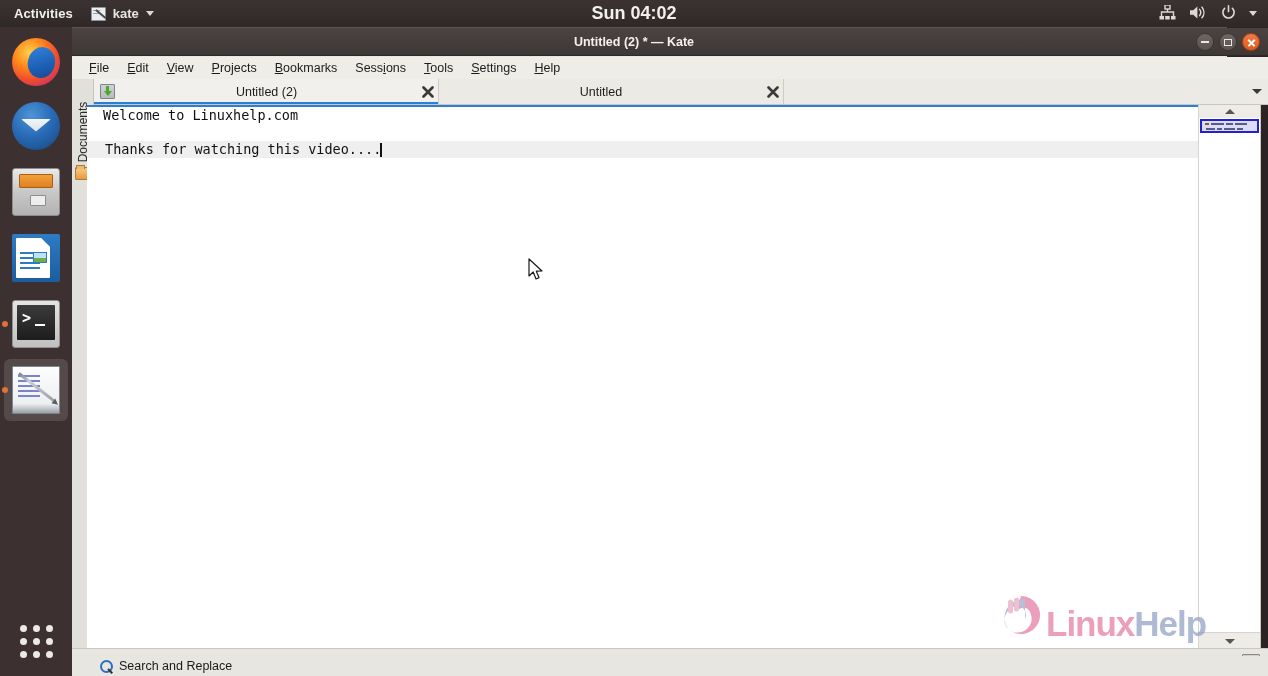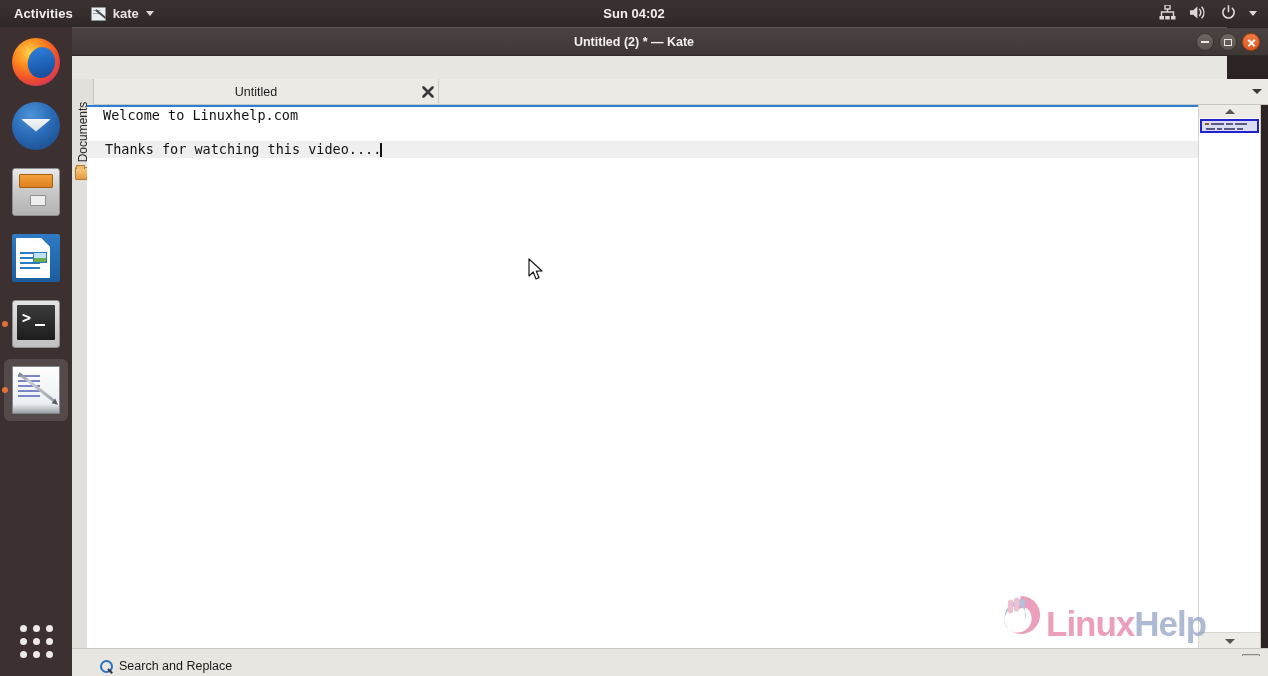--- a/index.html
+++ b/index.html
@@ -35,21 +35,21 @@
   .kate-mini::after {
     content: ""; position: absolute; left: 4px; top: 1px; width: 13px; height: 1.6px;
     background: #4a4a4a; transform: rotate(40deg); transform-origin: left center;
   }
   .caret-down {
     width: 0; height: 0; border-left: 4.5px solid transparent; border-right: 4.5px solid transparent;
     border-top: 5px solid #ddd8d6;
   }
   #clock {
     position: absolute; left: 0; right: 0; text-align: center;
-    font-size: 13px; font-weight: bold; color: #f2efee; pointer-events: none;
+    font-size: 18px; font-weight: bold; color: #f2efee; pointer-events: none;
   }
   #tray { margin-left: auto; display: flex; align-items: center; gap: 13px; padding-right: 11px; }
   .tray-ico { display: block; }
 
   
   #kate-window {
     position: absolute; left: 72px; top: 27px; width: 1155px; height: 649px;
     background: #e8e6e1;
     border-top: 1px solid #5c5551;
   }
@@ -414,27 +414,47 @@
           </span>
         <span class="wbtn max">
             <i></i>
           </span>
         <span class="wbtn close">
             <i></i>
           </span>
       </div>
     </div>
 
+    <div id="menubar">
+      <div class="menu-item"><u>F</u>ile</div>
+      <div class="menu-item"><u>E</u>dit</div>
+      <div class="menu-item"><u>V</u>iew</div>
+      <div class="menu-item"><u>P</u>rojects</div>
+      <div class="menu-item"><u>B</u>ookmarks</div>
+      <div class="menu-item">Sess<u>i</u>ons</div>
+      <div class="menu-item"><u>T</u>ools</div>
+      <div class="menu-item"><u>S</u>ettings</div>
+      <div class="menu-item"><u>H</u>elp</div>
+    </div>
 
     <div id="docs-tab">
       <div id="docs-label">Documents</div>
       <div id="docs-folder"></div>
     </div>
 
     <div id="tabbar">
+      <div class="dtab active" style="width:345px">
+        <span class="tab-save-ico"></span>
+        <span class="tab-title">Untitled (2)</span>
+        <span class="tab-close">
+          <svg width="12" height="12" viewBox="0 0 12 12">
+            <path d="M1.5 1.5 L10.5 10.5 M10.5 1.5 L1.5 10.5" stroke="#3a3a3a" stroke-width="2.6" stroke-linecap="round"></path>
+          </svg>
+        </span>
+      </div>
       <div class="dtab" style="width:345px">
         <span class="tab-title">Untitled</span>
         <span class="tab-close">
           <svg width="12" height="12" viewBox="0 0 12 12">
             <path d="M1.5 1.5 L10.5 10.5 M10.5 1.5 L1.5 10.5" stroke="#3a3a3a" stroke-width="2.6" stroke-linecap="round"></path>
           </svg>
         </span>
       </div>
       <div id="tabbar-spacer">
         <span id="tabbar-more"></span>

